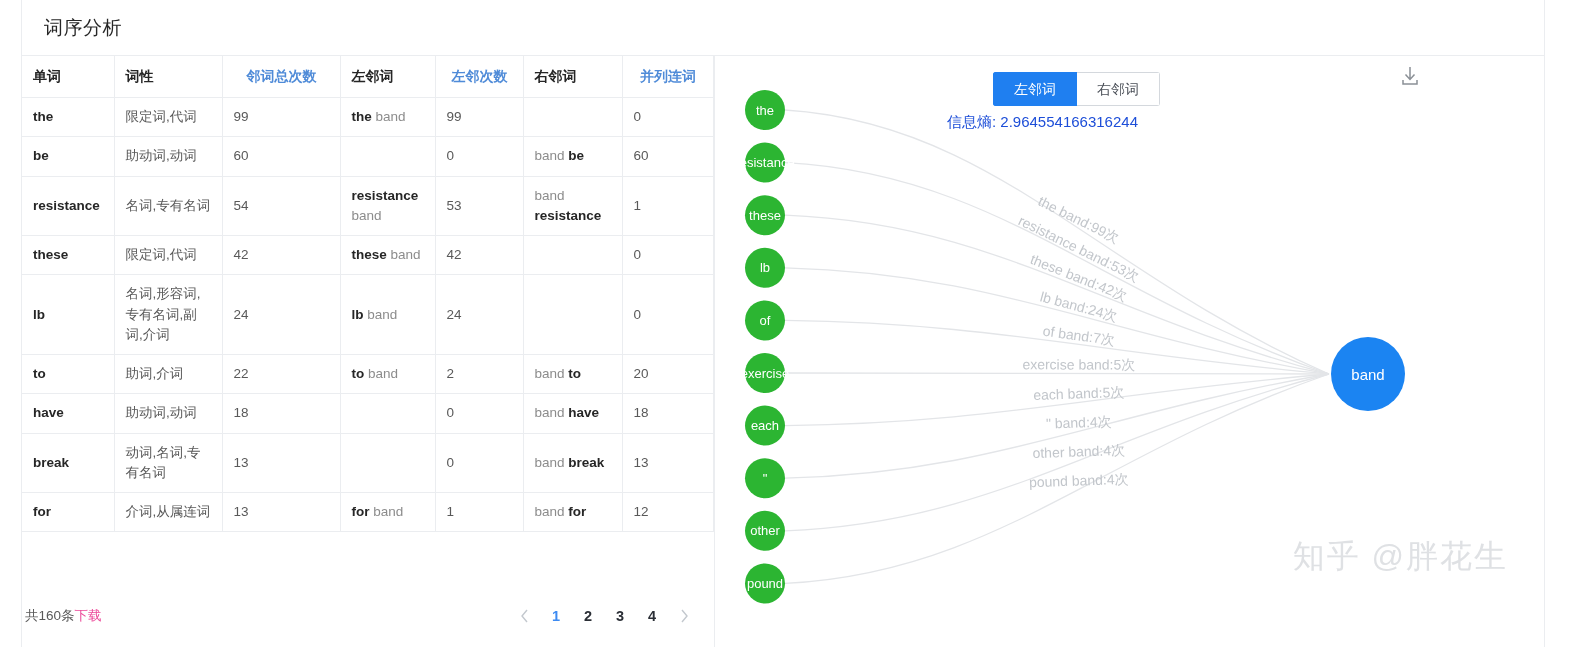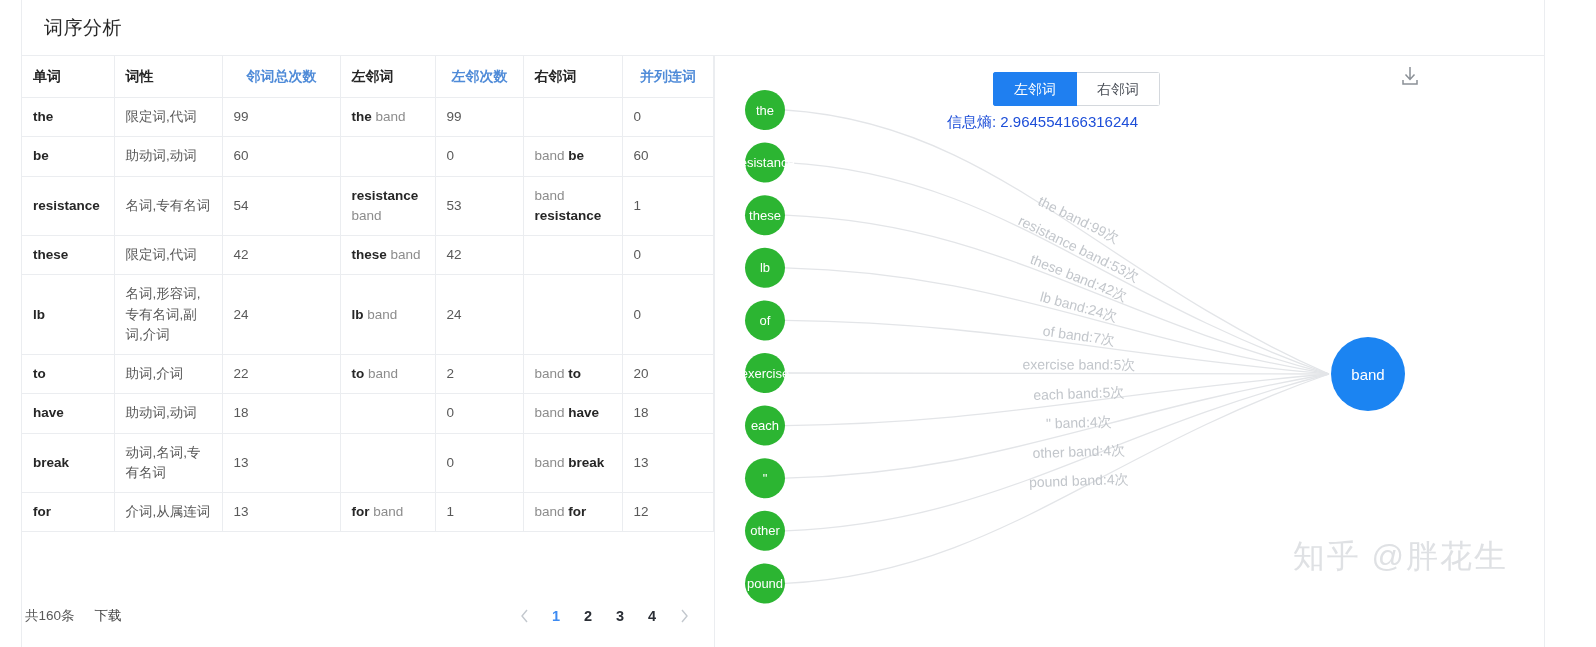--- a/index.html
+++ b/index.html
@@ -92,23 +92,23 @@
     position: absolute;
     left: 0; right: 0; bottom: 0;
     height: 62px;
     display: flex; align-items: center;
     padding: 0 4px 0 3px;
     box-sizing: border-box;
     background: #fff;
   }
   .footer-left {
     font-size: 13.5px; color: #595959;
-    display: flex; align-items: baseline; gap: 20px;
-  }
-  .dl-link { color: #404040; cursor: pointer; }
+    display: flex; align-items: baseline; gap: 0;
+  }
+  .dl-link { color: #ec4899; cursor: pointer; }
   .pager {
     margin-left: auto;
     display: flex; align-items: center; gap: 0px;
     padding-right: 10px;
   }
   .pager-arrow {
     width: 32px; height: 32px;
     display: flex; align-items: center; justify-content: center;
     color: #c3c8ce; font-size: 14px;
   }

